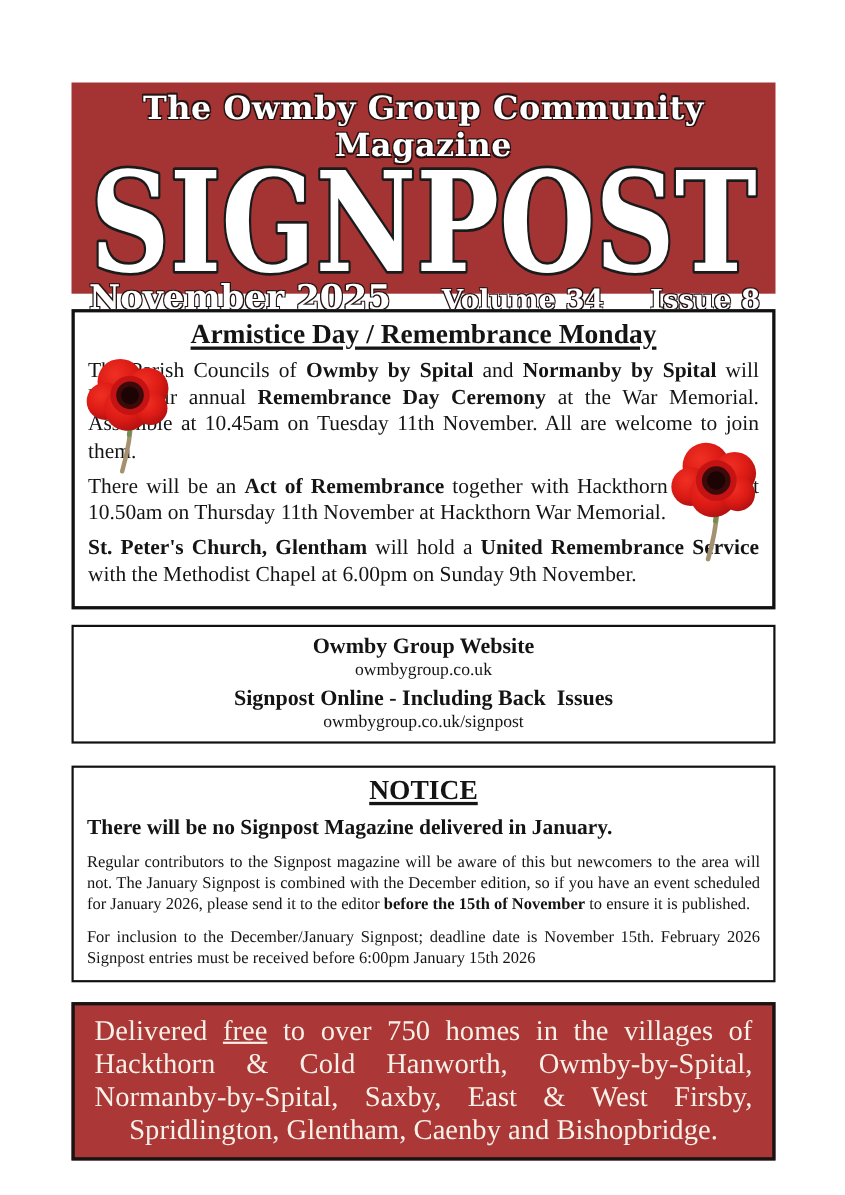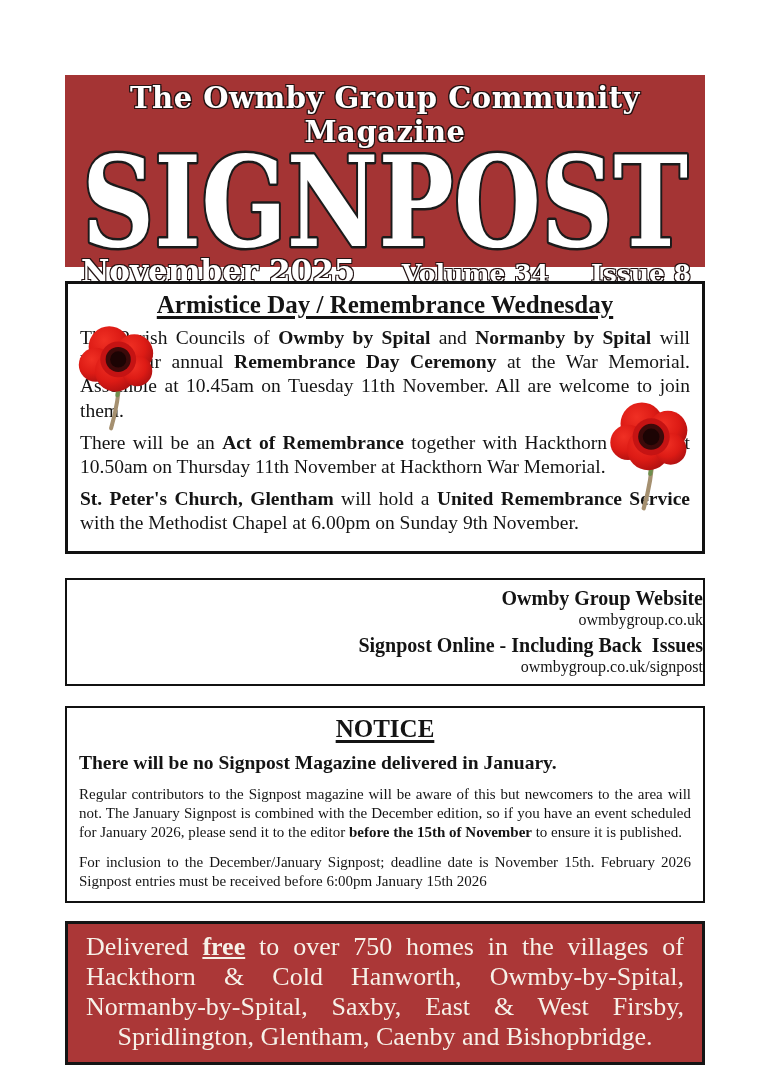--- a/index.html
+++ b/index.html
@@ -91,23 +91,23 @@
     margin: 0 0 8px;
   }
   .a-p1 { margin-left: 88px; }
   .a-p2 { margin-right: 86px; }
   .a-p3 { margin-bottom: 1px; }
   .poppy { position: absolute; }
   .poppy-left  { left: 6px;  top: 36px;  width: 92px; height: 112px; }
   .poppy-right { right: 2px; top: 112px; width: 94px; height: 116px; }
 
   .website {
-    margin-top: 24px;
+    margin-top: 14px;
     border-width: 2.5px;
-    text-align: right;
+    text-align: center;
     padding: 7px 0 8px;
   }
   .site-h {
     font-size: 20px;
     font-weight: bold;
     white-space: pre-wrap;
   }
   .site-h + .site-h, .site-url + .site-h { margin-top: 5px; }
   .site-url { font-size: 16px; margin-top: 1px; }
 
@@ -191,21 +191,21 @@
     <div class="issue-row">
       <span class="issue-date">November 2025</span>
       <span class="vol-issue">
         <span>Volume 34</span>
         <span>Issue 8</span>
       </span>
     </div>
   </header>
 
   <section class="box armistice band">
-    <h2>Armistice Day / Remembrance Wednesday</h2>
+    <h2>Armistice Day / Remembrance Monday</h2>
     <svg class="poppy poppy-left">
       <use href="#poppy"></use>
     </svg>
     <svg class="poppy poppy-right">
       <use href="#poppy"></use>
     </svg>
     <p class="a-p1"><span>The Parish Councils of </span><span style="font-weight: bold;">Owmby by Spital</span><span> and </span><span style="font-weight: bold;">Normanby by Spital</span><span> will hold their annual </span><span style="font-weight: bold;">Remembrance Day Ceremony</span><span> at the War Memorial. Assemble at 10.45am on Tuesday 11th November. All are welcome to join them.</span></p>
     <p class="a-p2"><span>There will be an </span><span style="font-weight: bold;">Act of Remembrance</span><span> together with Hackthorn School at 10.50am on Thursday 11th November at Hackthorn War Memorial.</span></p>
     <p class="a-p3"><span style="font-weight: bold;">St. Peter's Church, Glentham</span><span> will hold a </span><span style="font-weight: bold;">United Remembrance Service</span><span> with the Methodist Chapel at 6.00pm on Sunday 9th November.</span></p>
   </section>
@@ -218,16 +218,16 @@
   </section>
 
   <section class="box notice band">
     <h2>NOTICE</h2>
     <p class="subtitle">There will be no Signpost Magazine delivered in January.</p>
     <p class="body"><span>Regular contributors to the Signpost magazine will be aware of this but newcomers to the area will not. The January Signpost is combined with the December edition, so if you have an event scheduled for January 2026, please send it to the editor </span><span style="font-weight: bold;">before the 15th of November</span><span> to ensure it is published.</span></p>
     <p class="body"><span>For inclusion to the December/January Signpost; deadline date is November 15th. February 2026 Signpost entries must be received before 6:00pm January 15th 2026</span></p>
   </section>
 
   <section class="delivery band">
-    <p><span>Delivered </span><span style="font-weight: bold; text-decoration: underline;">free</span><span> to over 750 homes in the villages of Hackthorn &amp; Cold Hanworth, Owmby-by-Spital, Normanby-by-Spital, Saxby, East &amp; West Firsby, Spridlington, Glentham, Caenby and Bishopbridge.</span></p>
+    <p><span>Delivered </span><span style="font-weight: normal; text-decoration: underline;">free</span><span> to over 750 homes in the villages of Hackthorn &amp; Cold Hanworth, Owmby-by-Spital, Normanby-by-Spital, Saxby, East &amp; West Firsby, Spridlington, Glentham, Caenby and Bishopbridge.</span></p>
   </section>
 
 </div>
 
 </body></html>

